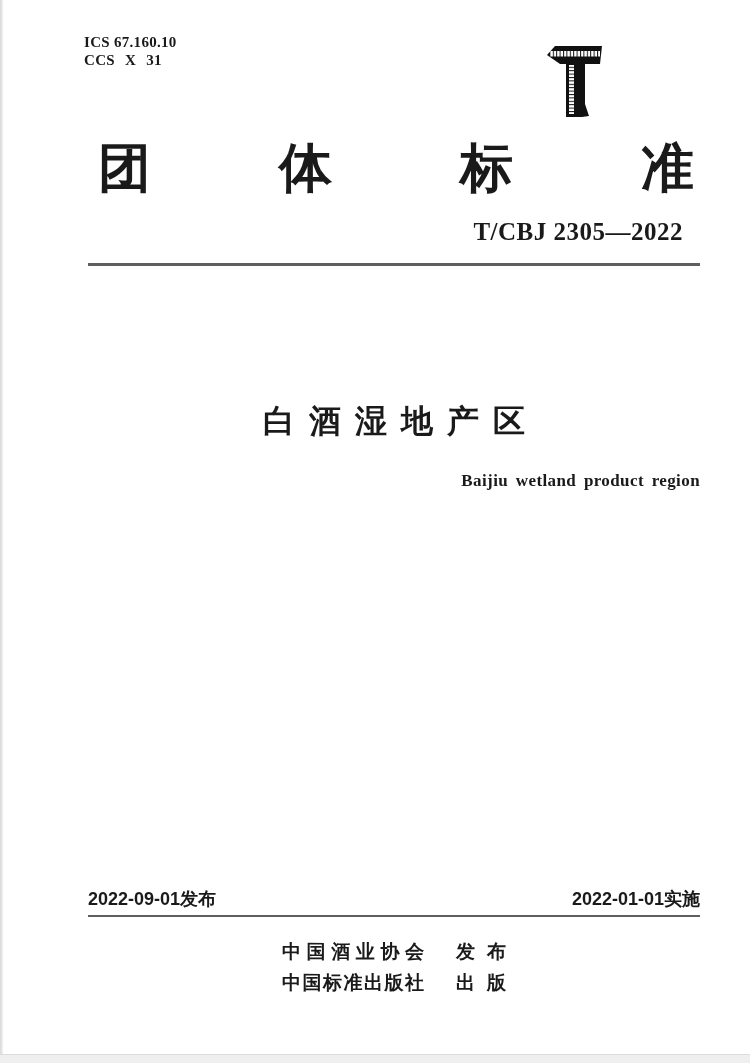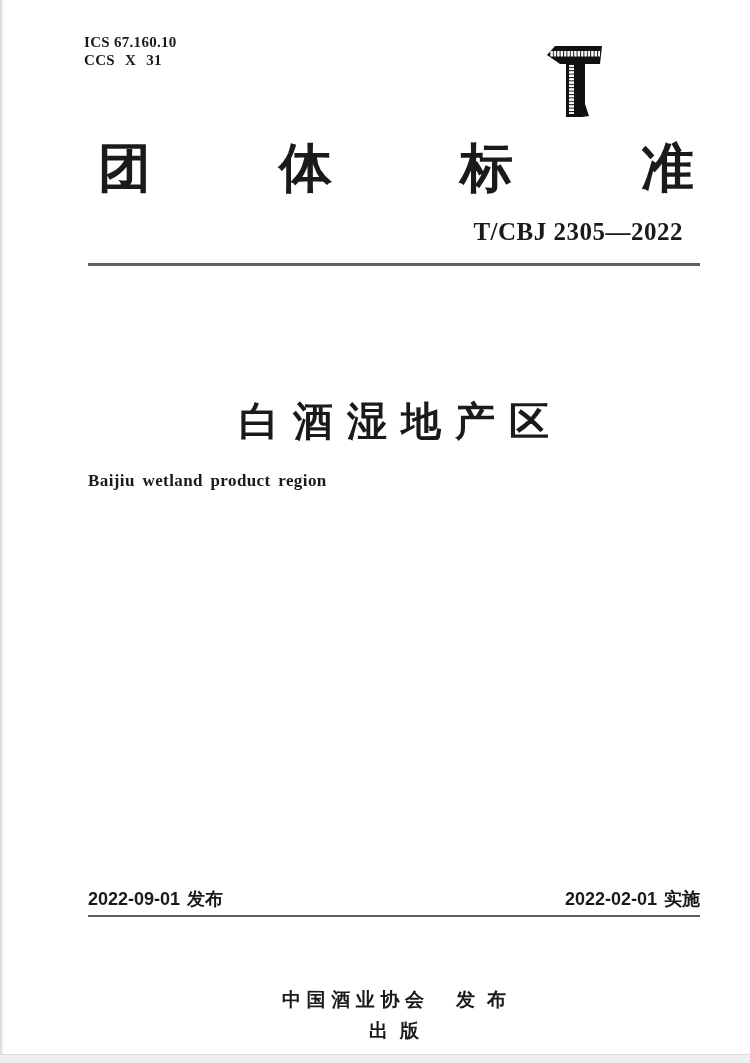--- a/index.html
+++ b/index.html
@@ -48,43 +48,43 @@
   }
 
   .rule { position: absolute; left: 88px; width: 612px; background: #5f5f5f; }
   .rule-top { top: 263px; height: 3px; }
   .rule-bottom { top: 915px; height: 2px; }
 
   
   .main-title {
     position: absolute; left: 88px; top: 399px; width: 612px;
     font-family: "Liberation Sans", "DejaVu Sans", sans-serif;
-    font-weight: bold; font-size: 40px; line-height: 44px;
+    font-weight: bold; font-size: 32px; line-height: 44px;
     text-align: center; letter-spacing: 14px; padding-left: 14px;
   }
   .en-title {
     position: absolute; left: 88px; top: 471px; width: 612px;
-    font-weight: bold; font-size: 17px; text-align: left;
+    font-weight: bold; font-size: 17px; text-align: right;
     letter-spacing: 0.4px; word-spacing: 3px;
   }
 
   
   .date-row {
     position: absolute; left: 88px; top: 887px; width: 612px;
     display: flex; justify-content: space-between;
     font-family: "Liberation Sans", "DejaVu Sans", sans-serif;
     font-size: 18px; font-weight: 600;
   }
-  .date-item { display: flex; gap: 7px; align-items: baseline; }
+  .date-item { display: flex; align-items: baseline; }
 
   
   .publishers {
     position: absolute; left: 88px; top: 936px; width: 612px;
     font-family: "Liberation Sans", "DejaVu Sans", sans-serif;
-    font-weight: bold; font-size: 19px; margin-top: 48px;
+    font-weight: bold; font-size: 19px;
   }
   .pub-row {
     display: flex; justify-content: center; gap: 32px;
     height: 31px; align-items: center;
   }
   .pub-name  { width: 142px; text-align: justify; text-align-last: justify; }
   .pub-action{ width: 50px;  text-align: justify; text-align-last: justify; }
 </style>
 </head>
 <body>
@@ -126,28 +126,29 @@
 
 <div class="main-title">白酒湿地产区</div>
 <div class="en-title">Baijiu wetland product region</div>
 
 <div class="date-row">
   <div class="date-item">
     <span>2022-09-01</span>
     <span>发布</span>
   </div>
   <div class="date-item">
-    <span>2022-02-01</span>
+    <span>2022-01-01</span>
     <span>实施</span>
   </div>
 </div>
 
 <div class="rule rule-bottom"></div>
 
 <div class="publishers">
   <div class="pub-row">
     <div class="pub-name">中国酒业协会</div>
     <div class="pub-action">发布</div>
   </div>
   <div class="pub-row">
+    <div class="pub-name">中国标准出版社</div>
     <div class="pub-action">出版</div>
   </div>
 </div>
 
 </body></html>

